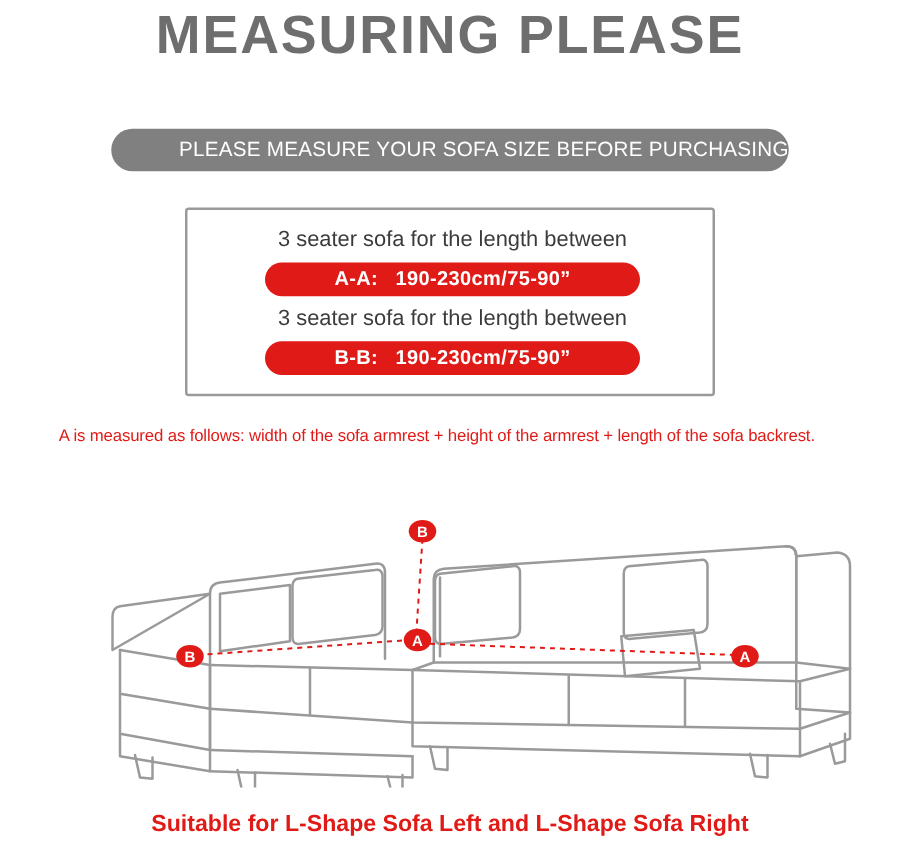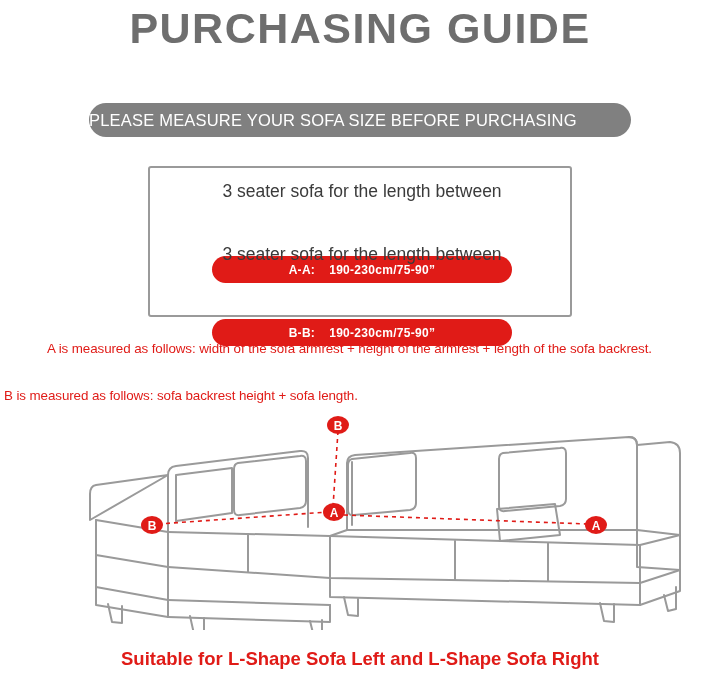--- a/index.html
+++ b/index.html
@@ -40,21 +40,21 @@
     top: 103px;
     left: 89px;
     width: 542px;
     height: 34px;
     border-radius: 17px;
     background: #808080;
     color: #ffffff;
     font-size: 16.5px;
     display: flex;
     align-items: center;
-    justify-content: flex-start;
+    justify-content: flex-end;
     letter-spacing: 0.2px;
   }
 
   
   .specbox {
     position: absolute;
     top: 166px;
     left: 148px;
     width: 424px;
     height: 151px;
@@ -74,28 +74,27 @@
   .spec-line.l2 { top: 76px; }
 
   .pill {
     position: absolute;
     left: 62px;
     width: 300px;
     height: 27px;
     border-radius: 14px;
     background: #e01b17;
     color: #ffffff;
-    font-size: 12px;
+    font-size: 16px;
     font-weight: bold;
     display: flex;
     align-items: center;
     justify-content: center;
     letter-spacing: 0.3px;
     box-sizing: border-box;
-    margin-top: 46px;
   }
   .pill.p1 { top: 42px; }
   .pill.p2 { top: 105px; justify-content: center; }
   .pill .code { margin-right: 14px; }
 
   
   .desc {
     position: absolute;
     left: 4px;
     width: 716px;
@@ -125,41 +124,40 @@
     color: #e01b17;
     font-size: 18.5px;
     font-weight: bold;
   }
 </style>
 </head>
 <body>
 
 <div class="page">
 
-  <div class="title">PURCHASING GUIDE</div>
+  <div class="title">MEASURING PLEASE</div>
 
   <div class="banner">
     <span>PLEASE MEASURE YOUR SOFA SIZE BEFORE PURCHASING</span>
   </div>
 
   <div class="specbox">
     <div class="spec-line l1">3 seater sofa for the length between</div>
     <div class="pill p1">
       <span class="code">A-A:</span>
       <span>190-230cm/75-90”</span>
     </div>
     <div class="spec-line l2">3 seater sofa for the length between</div>
     <div class="pill p2">
       <span class="code">B-B:</span>
       <span>190-230cm/75-90”</span>
     </div>
   </div>
 
   <div class="desc d1">A is measured as follows: width of the sofa armrest + height of the armrest + length of the sofa backrest.</div>
-  <div class="desc d2">B is measured as follows: sofa backrest height + sofa length.</div>
 
   <div class="sofa-wrap">
     <svg width="720" height="215" viewBox="0 0 720 215" xmlns="http://www.w3.org/2000/svg">
       <g fill="none" stroke="#9a9a9a" stroke-width="2" stroke-linejoin="round" stroke-linecap="round">
 
         <path d="M347,48 L347,115 L637,115 L637,30 Q637,22 629,22 L355,40 Q347,41 347,48 Z"></path>
 
         <path d="M352,47 L352,110"></path>
 
         <path d="M637,115 L637,30 Q637,22 629,22 L629,22"></path>

